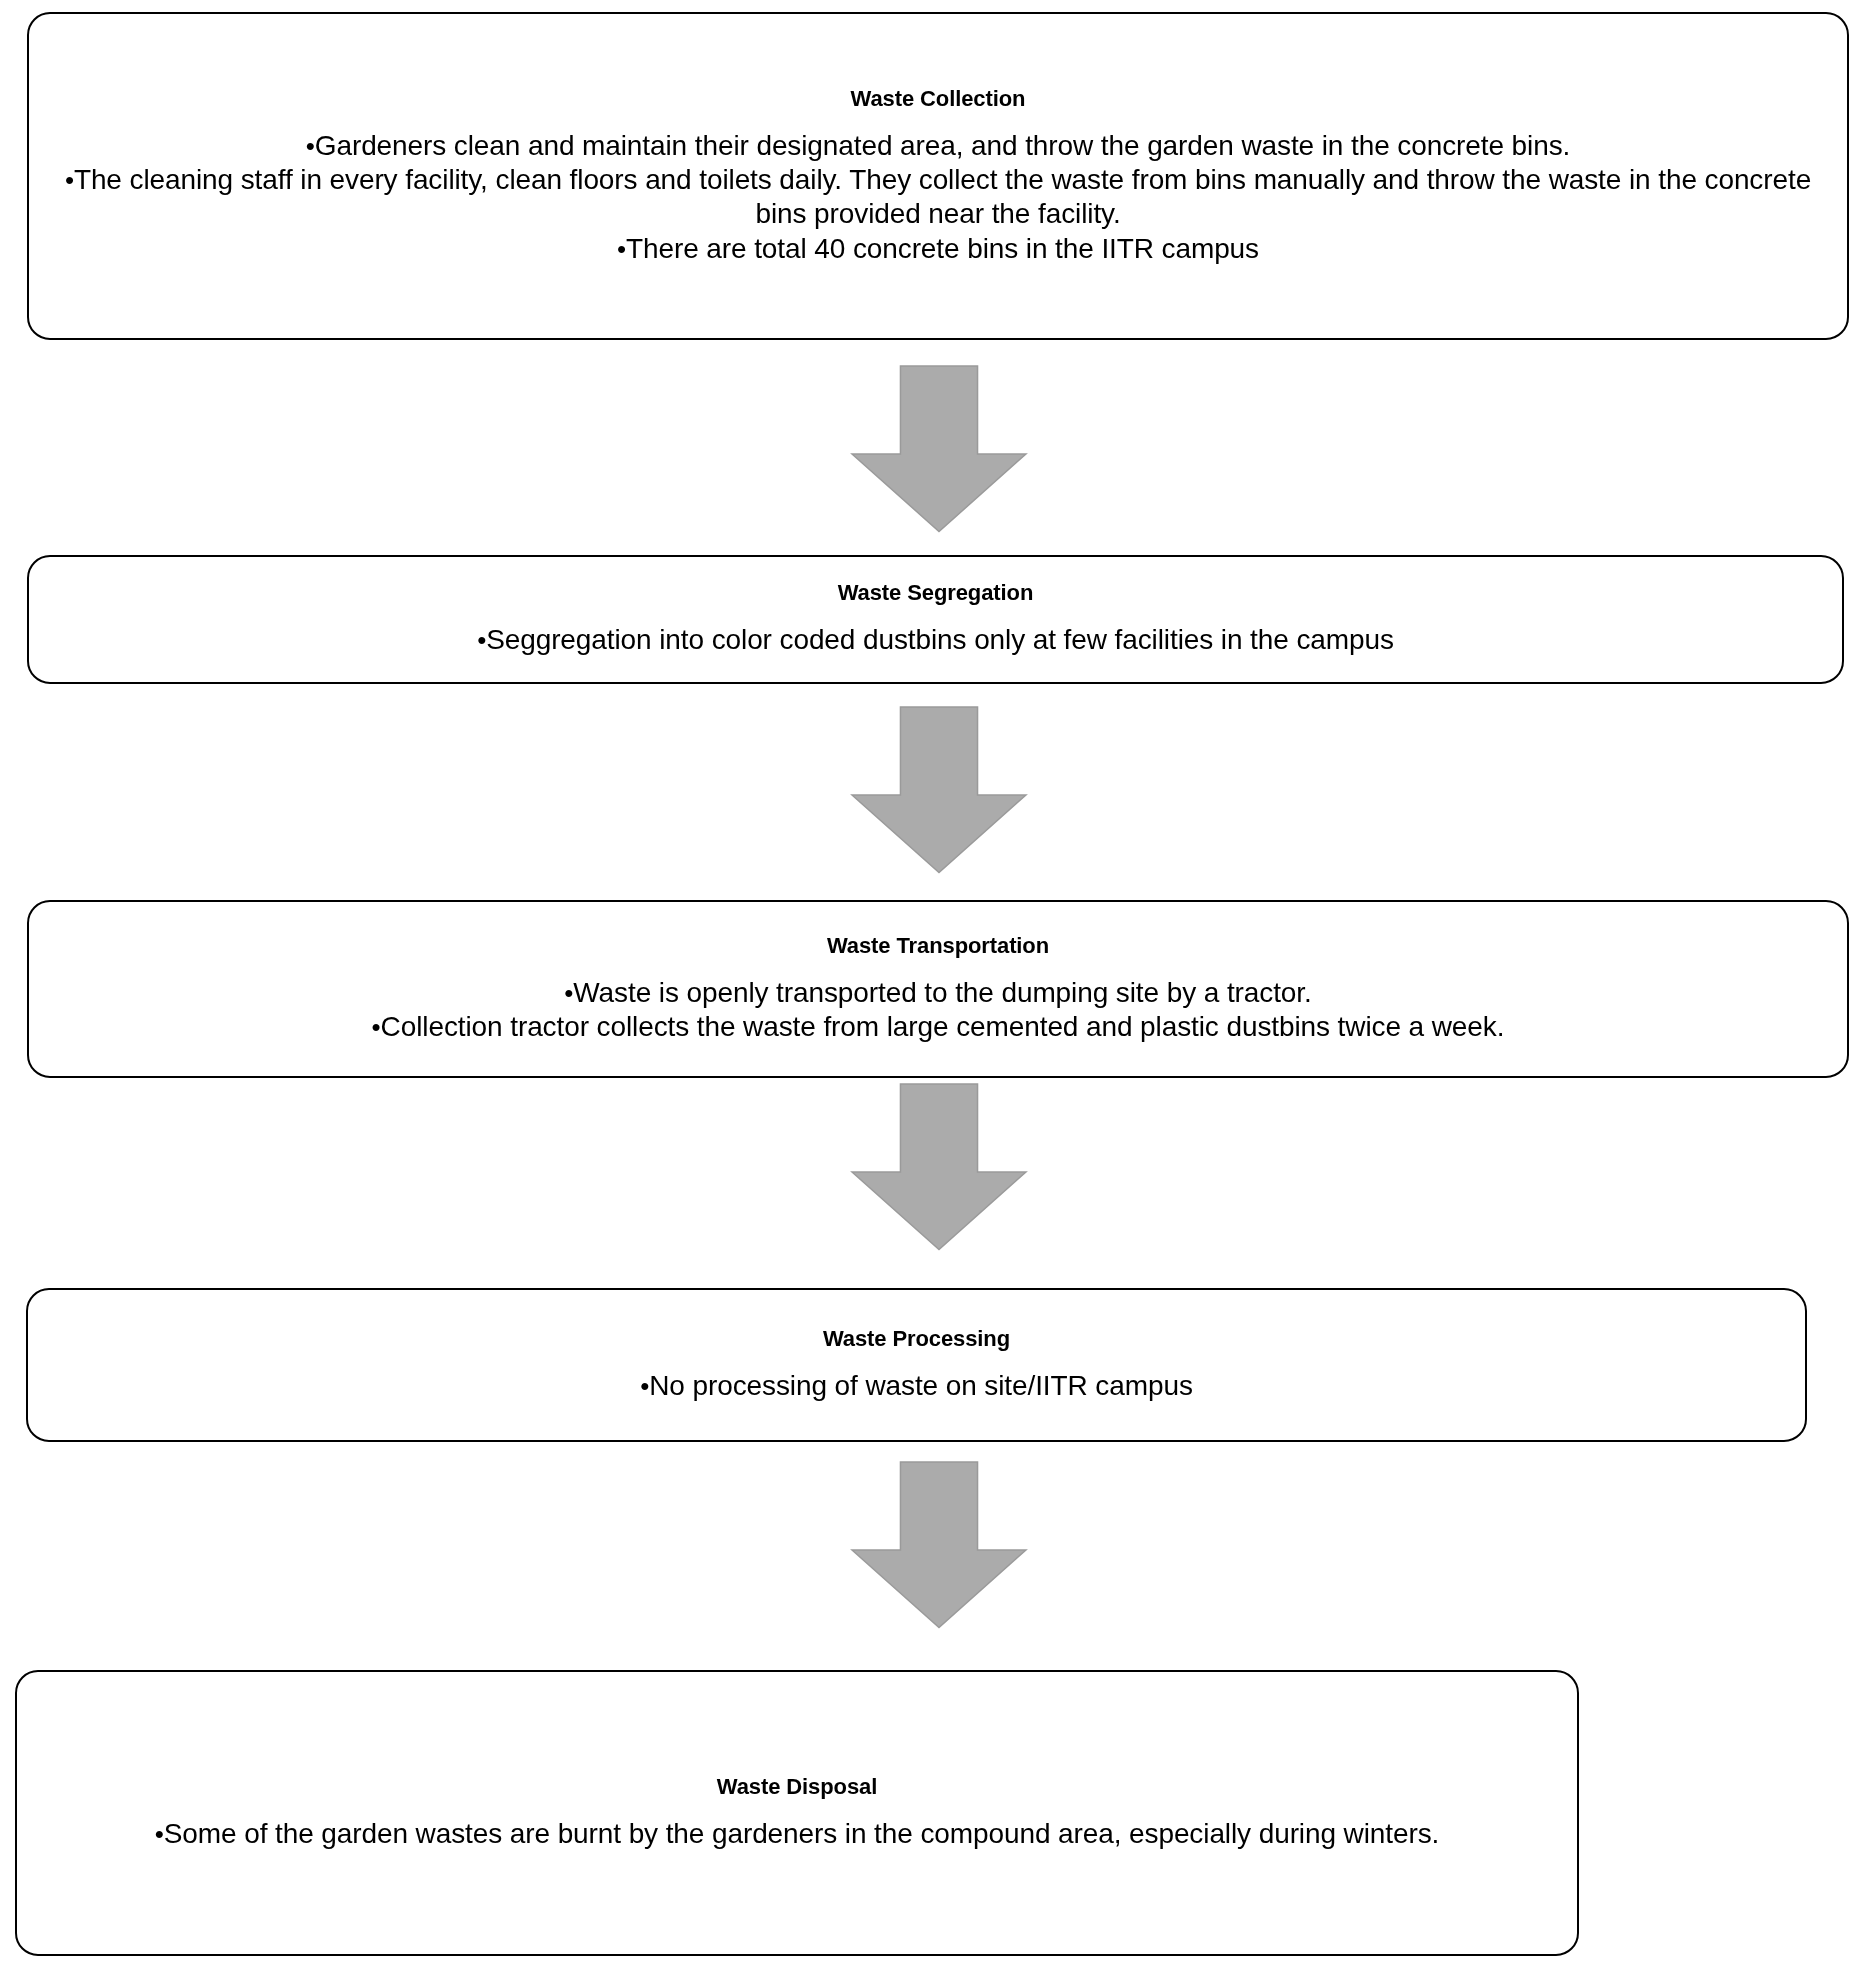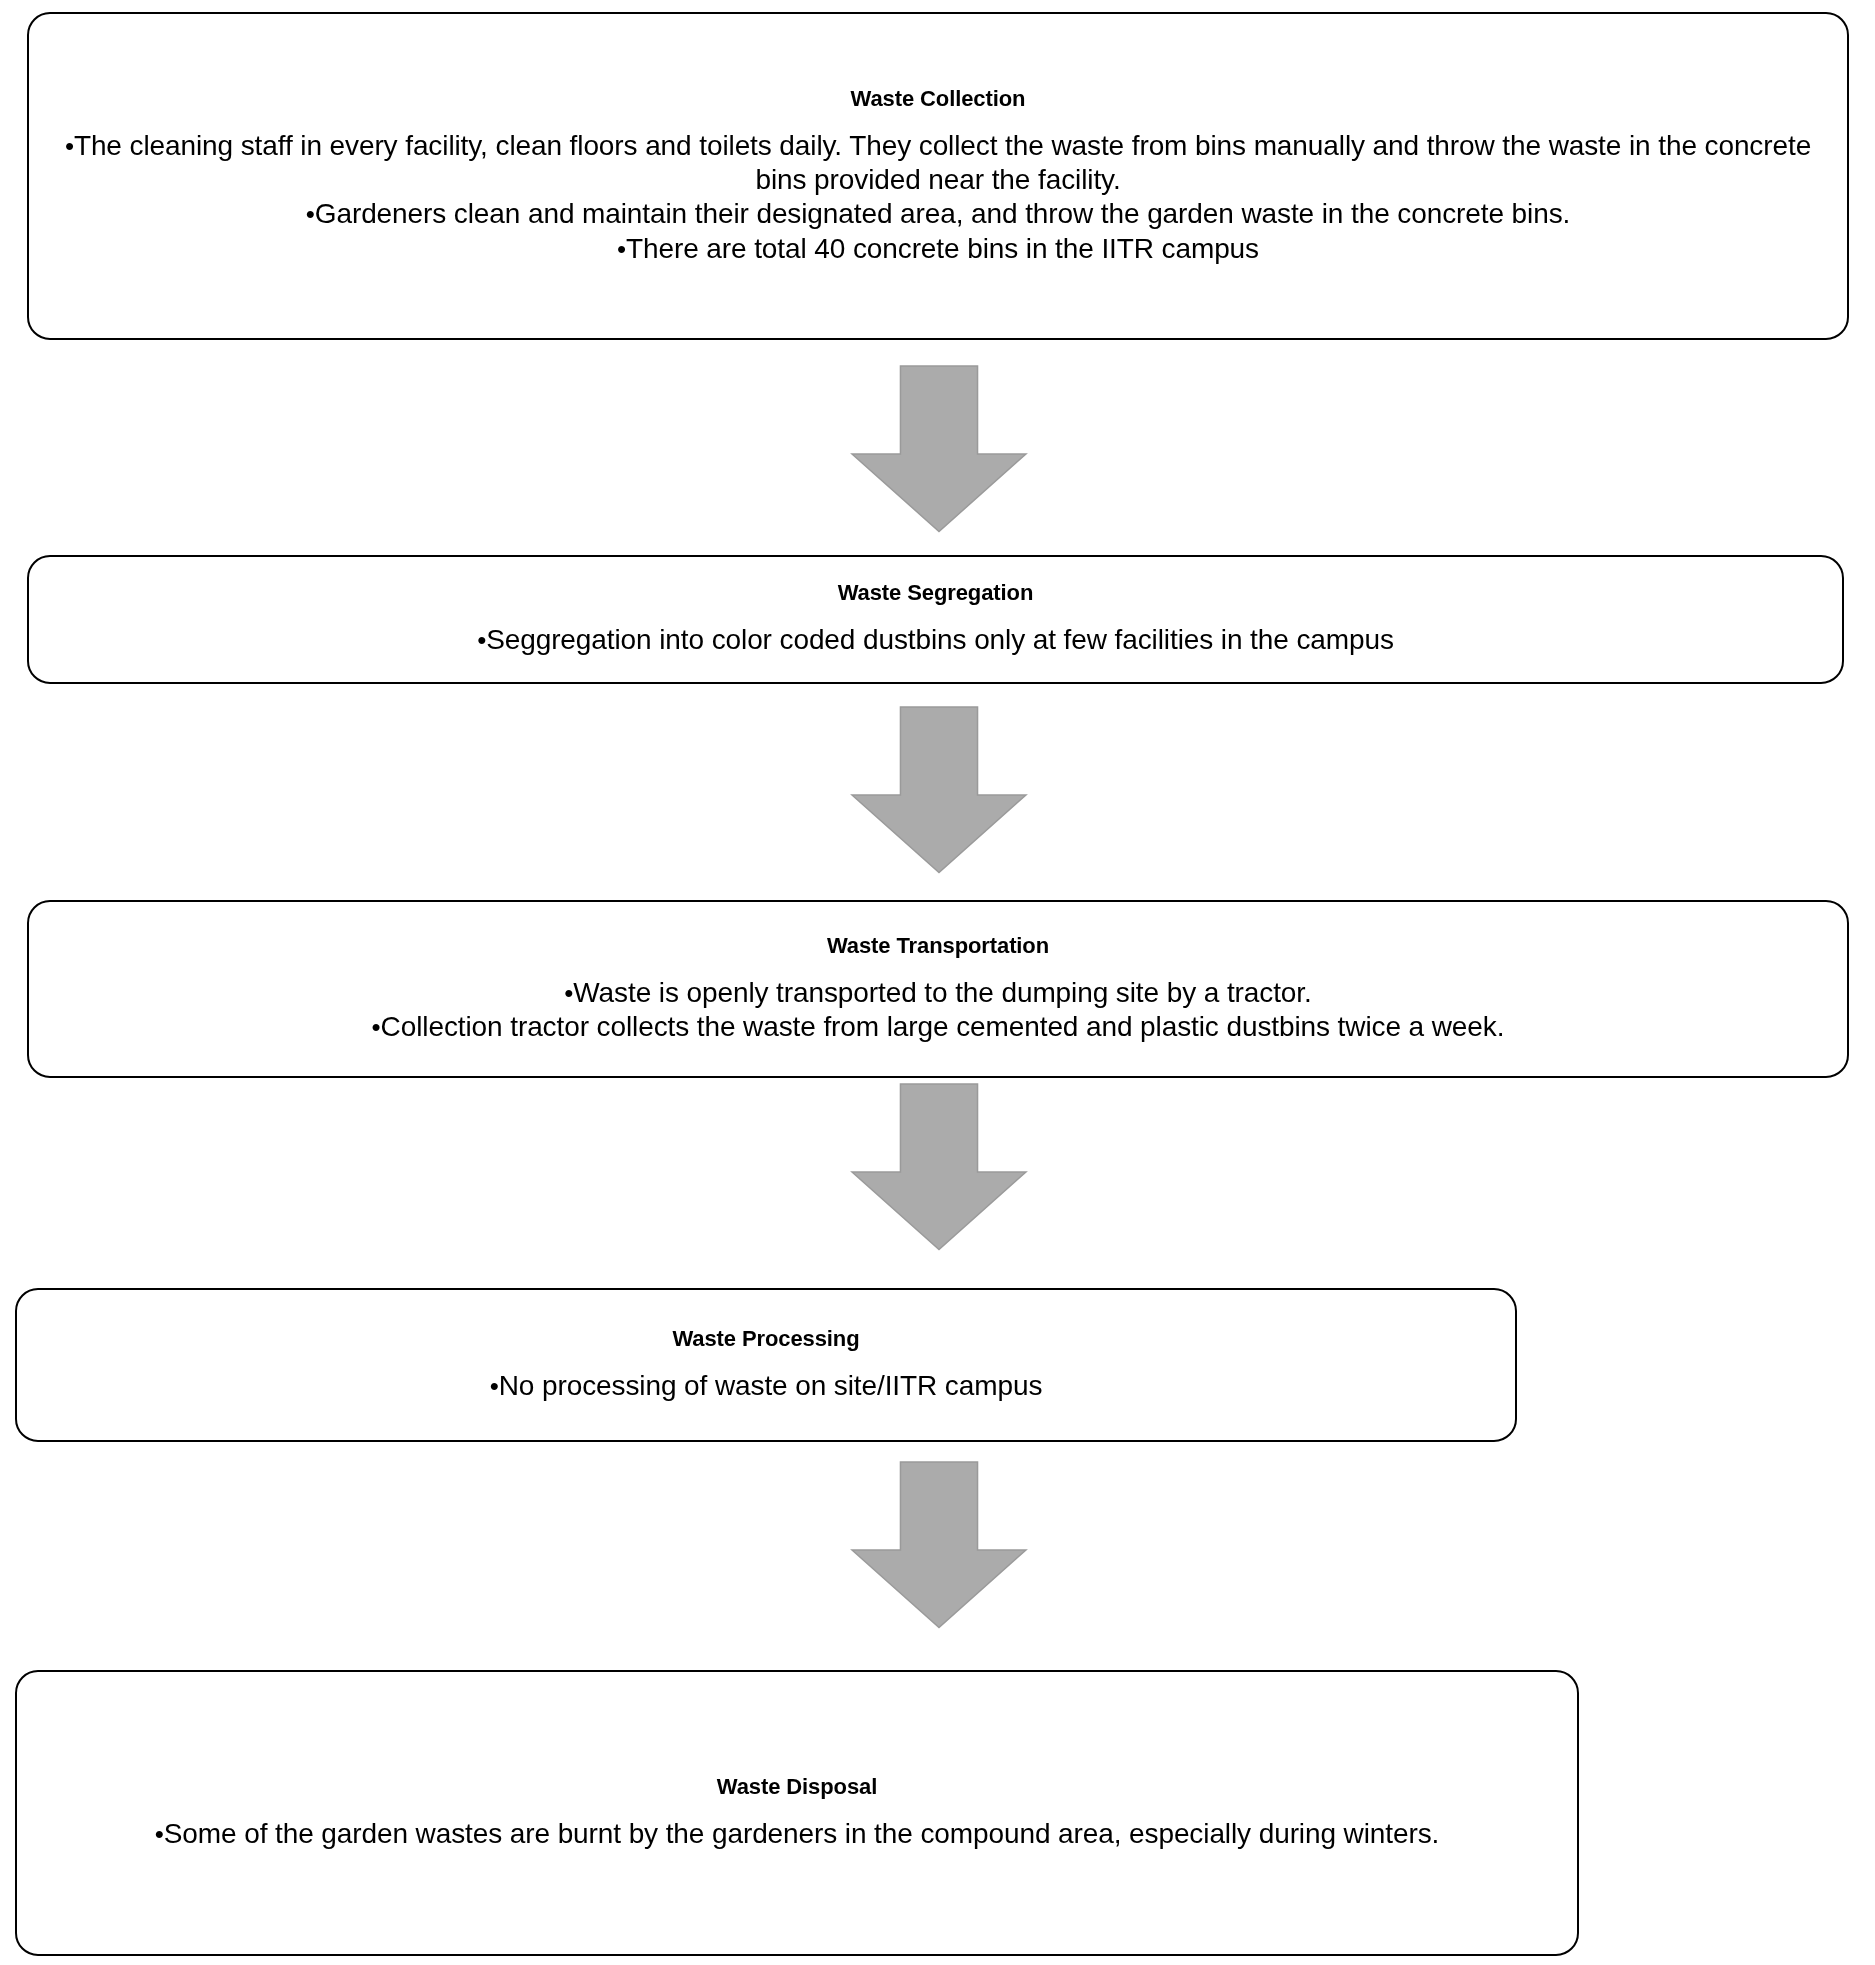--- a/index.html
+++ b/index.html
@@ -58,21 +58,21 @@
 
   .bullet-line .bullet-dot {
     font-size: 26px;
     line-height: 1;
   }
 
   
   #box-collection      { left: 27px;  top: 12.3px;   width: 1822px; height: 123px; }
   #box-segregation     { left: 27px;  top: 555px; width: 1817px; height: 49px; }
   #box-transportation  { left: 27px;  top: 900px; width: 1822px; height: 49px; }
-  #box-processing      { left: 15px;  top: 1288px; width: 1502px; height: 49px; }
+  #box-processing      { left: 26px;  top: 1288px; width: 1781px; height: 49px; }
   #box-disposal        { left: 15px;  top: 1670px; width: 1564px; height: 49px; }
 
   #box-collection      { height: 328px; }
   #box-segregation     { height: 129px; }
   #box-transportation  { height: 178px; }
   #box-processing      { height: 154px; }
   #box-disposal        { height: 286px; }
 
   
   .flow-arrow {
@@ -89,22 +89,22 @@
   #arrow-4 { top: 1461px; }
 </style>
 </head>
 <body>
 
 <div id="flowchart">
 
   <div class="stage-box" id="box-collection">
     <div class="stage-title">Waste Collection</div>
     <div class="bullet-list">
+      <div class="bullet-line"><span class="bullet-dot">•</span><span>Gardeners clean and maintain their designated area, and throw the garden waste in the concrete bins.</span></div>
       <div class="bullet-line"><span class="bullet-dot">•</span><span>The cleaning staff in every facility, clean floors and  toilets daily. They collect the waste from bins manually and throw the waste in the concrete bins provided near the facility.</span></div>
-      <div class="bullet-line"><span class="bullet-dot">•</span><span>Gardeners clean and maintain their designated area, and throw the garden waste in the concrete bins.</span></div>
       <div class="bullet-line"><span class="bullet-dot">•</span><span>There are total 40 concrete bins in the IITR campus</span></div>
     </div>
   </div>
 
   <div class="flow-arrow" id="arrow-1">
     <svg viewBox="0 0 360 340" xmlns="http://www.w3.org/2000/svg" aria-hidden="true">
       <polygon points="102,2 258,2 258,180 356,180 180,337 4,180 102,180" fill="#ABABAB" stroke="#9A9A9A" stroke-width="3"></polygon>
     </svg>
   </div>
 

